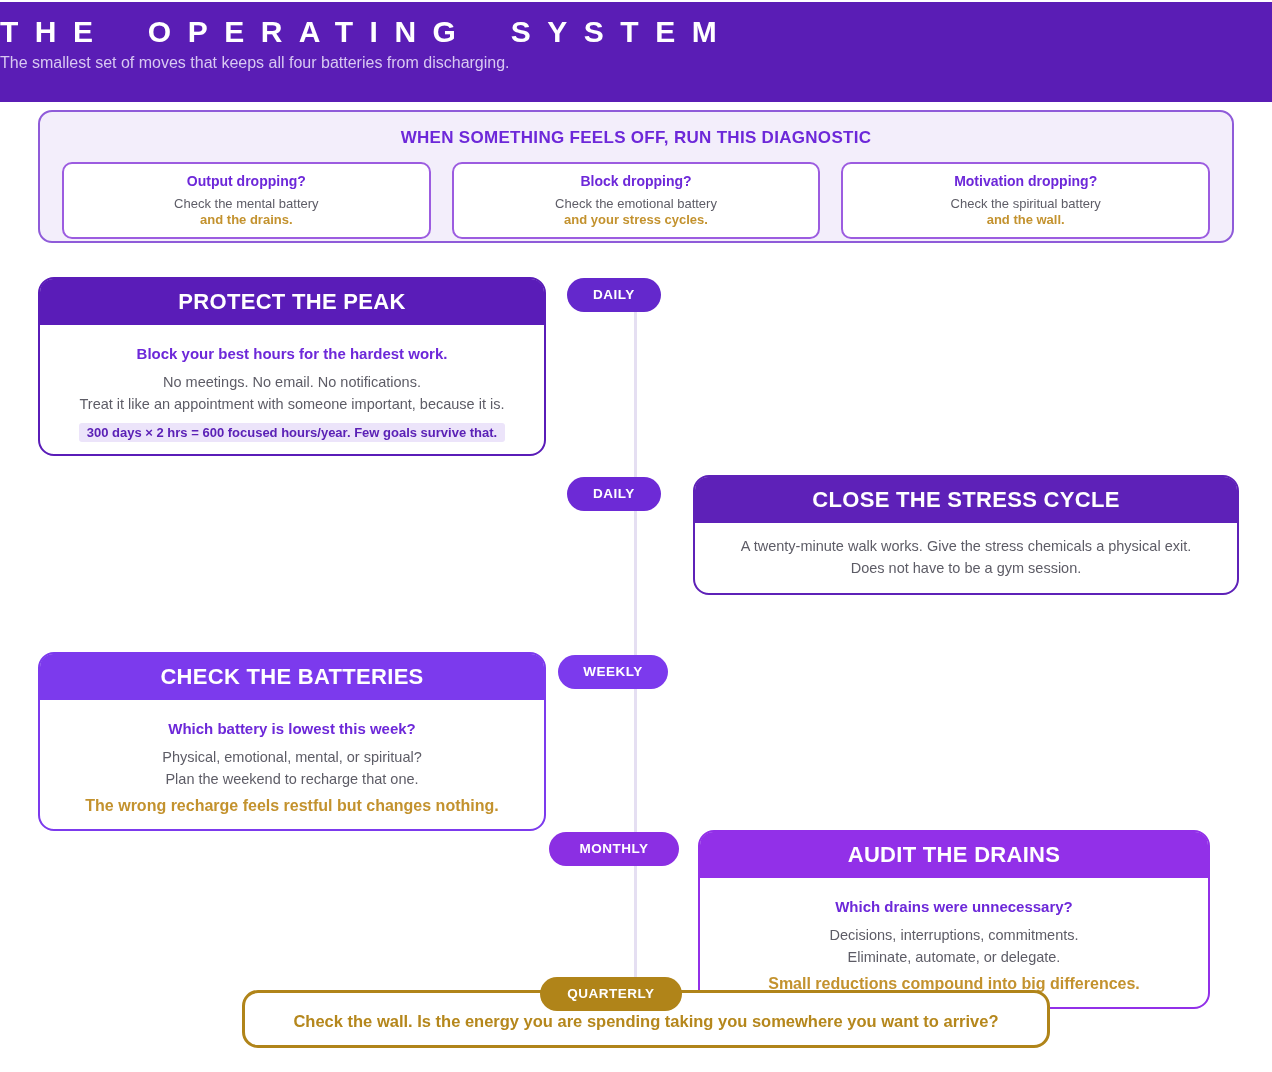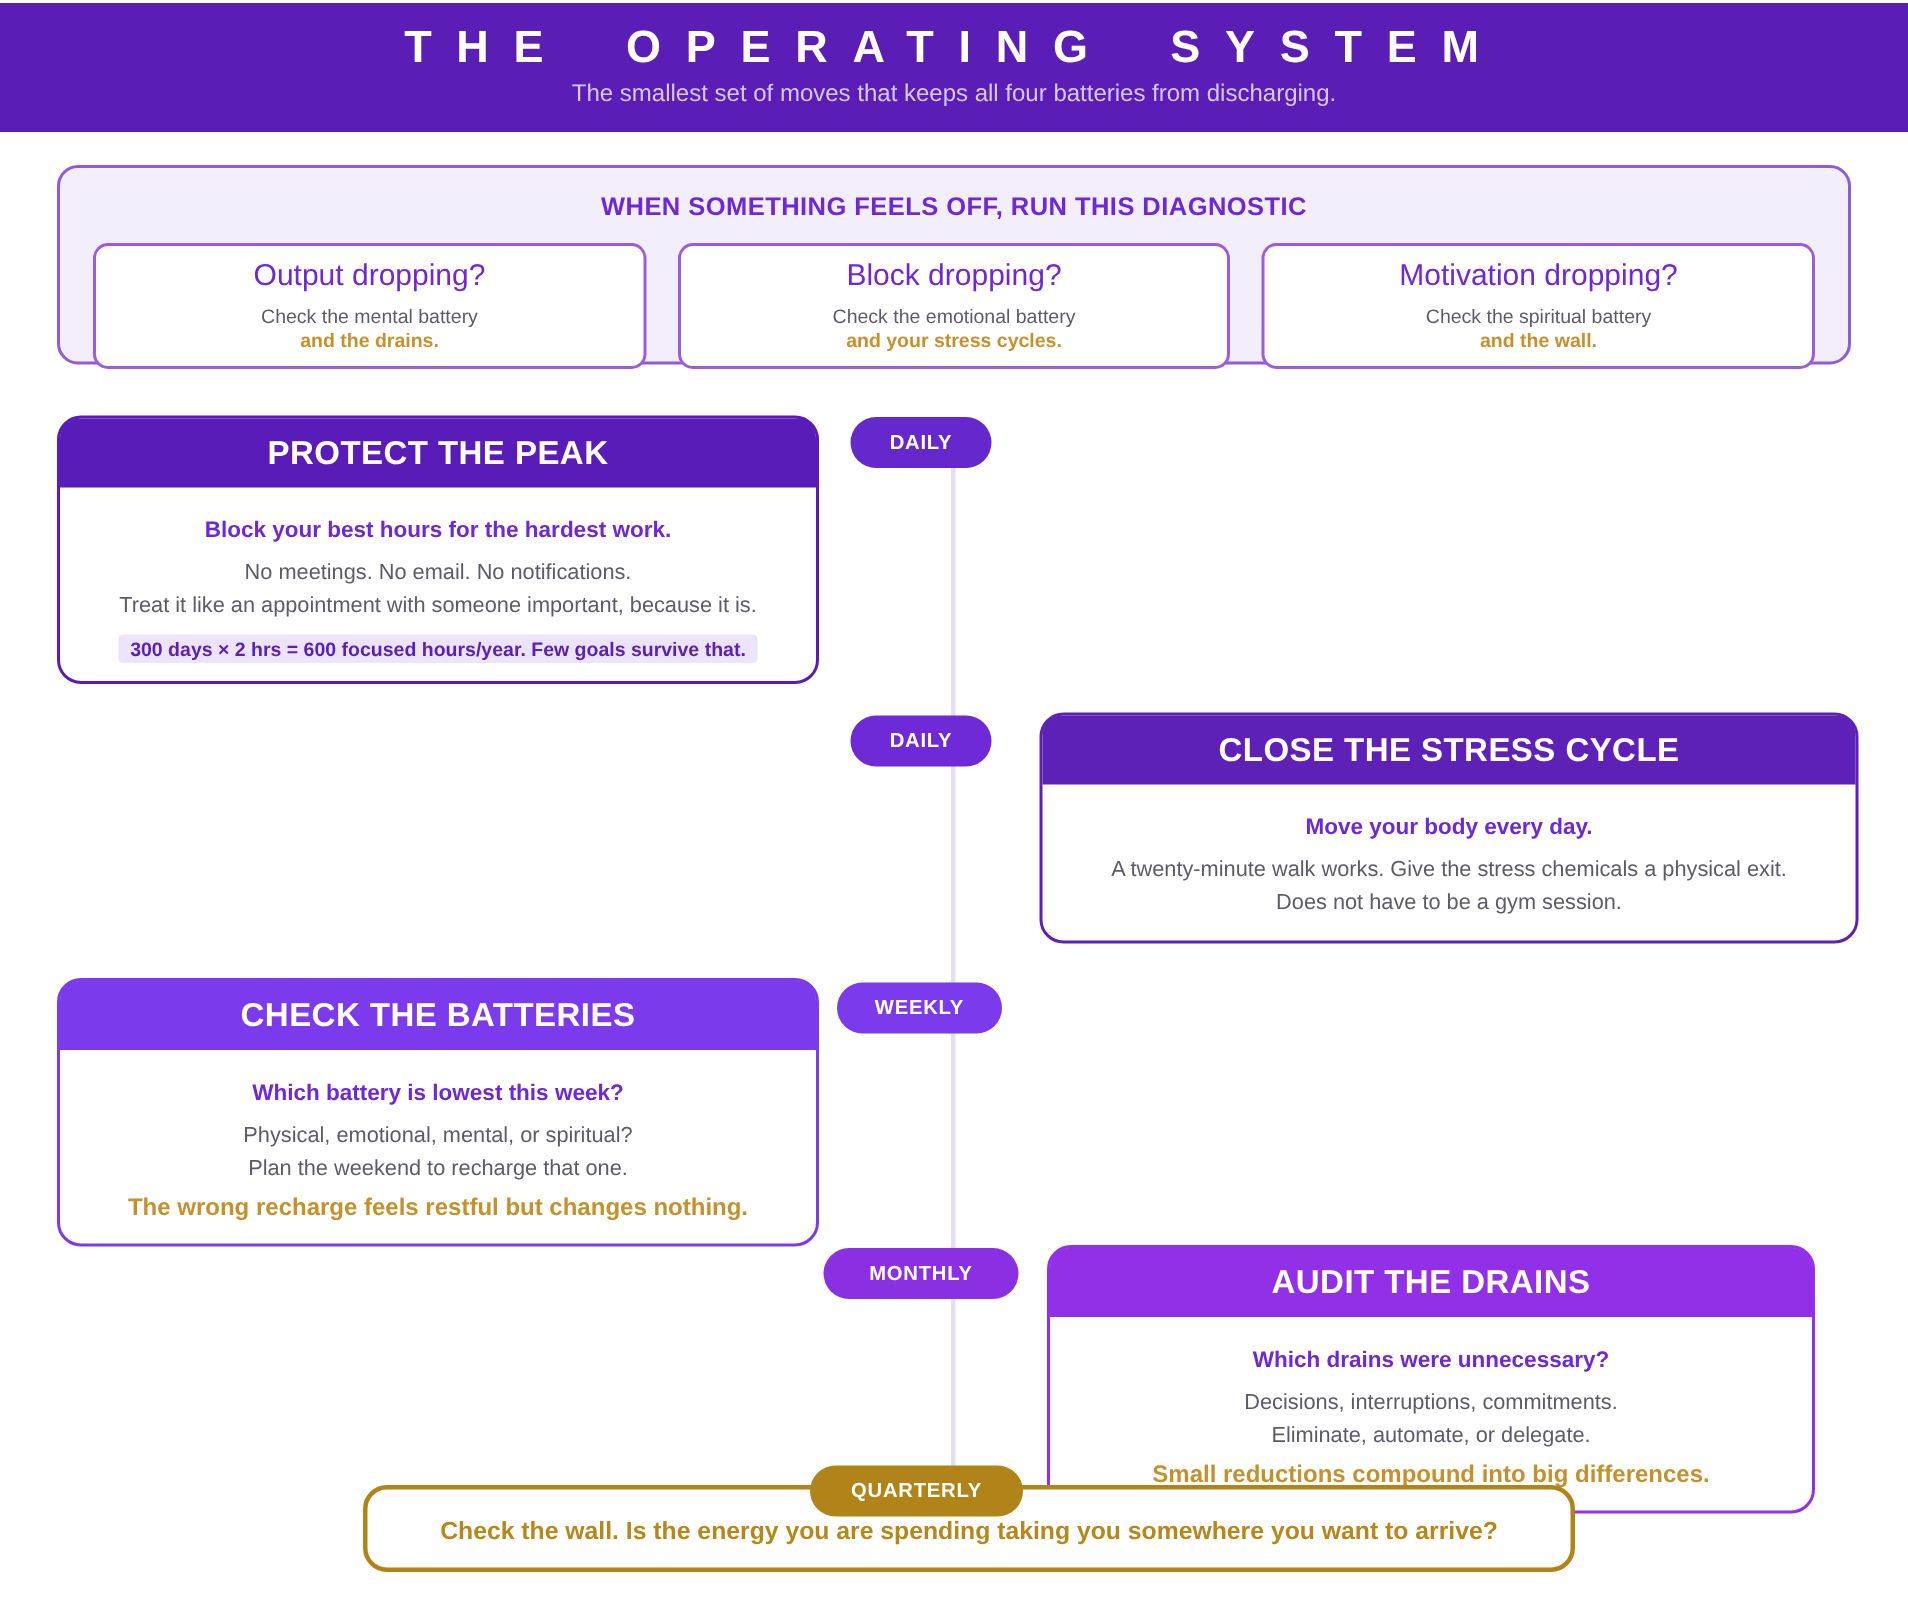--- a/index.html
+++ b/index.html
@@ -4,22 +4,22 @@
 <style>
   * { box-sizing: border-box; }
   body { margin: 0; background: #ffffff; }
   .page {
     position: relative; width: 1272px; height: 1072px; background: #fff;
     font-family: "Liberation Sans", sans-serif; overflow: hidden;
   }
 
   
   .top-banner {
-    position: absolute; left: 0; top: 2px; width: 1272px; height: 86px;
-    background: var(--banner, #5a1db5); color: #fff; text-align: center;
+    position: absolute; left: 0; top: 2px; width: 1272px; height: 100px;
+    background: var(--banner, #5a1db5); color: #fff; text-align: left;
   }
   .banner-title {
     padding-top: 13px; font-size: 30px; font-weight: bold;
     letter-spacing: 0.55em; word-spacing: 0.45em; white-space: nowrap;
   }
   .banner-subtitle { margin-top: 5px; font-size: 16px; color: var(--subtitle, #d8c8f2); }
 
   
   .diagnostic {
     position: absolute; left: 38px; top: 110px; width: 1196px; height: 133px;
@@ -28,21 +28,21 @@
   }
   .diag-title {
     text-align: center; margin-top: 16px; font-size: 17px; font-weight: bold;
     color: var(--purple-text, #6d28d9); letter-spacing: 0.3px;
   }
   .diag-cards { display: flex; gap: 21px; padding: 0 22px; margin-top: 14px; }
   .diag-card {
     flex: 1; background: #fff; border: 2px solid var(--card-border, #9c5ce0);
     border-radius: 10px; text-align: center; padding: 9px 6px 10px;
   }
-  .diag-q { font-size: 20px; font-weight: normal; color: var(--purple-text, #6d28d9); margin-bottom: 7px; }
+  .diag-q { font-size: 14px; font-weight: bold; color: var(--purple-text, #6d28d9); margin-bottom: 7px; }
   .diag-l1 { font-size: 13px; color: var(--gray-text, #6a6a74); }
   .diag-l2 { font-size: 13px; font-weight: bold; color: var(--amber-text, #c3922e); margin-top: 1px; text-align: center; }
 
   
   .vline {
     position: absolute; left: 634px; top: 300px; width: 3px; height: 692px;
     background: var(--line, #e5dff2); z-index: 0;
   }
   .badge {
     position: absolute; height: 34px; line-height: 34px; border-radius: 17px;
@@ -133,21 +133,20 @@
       <div class="lead">Block your best hours for the hardest work.</div>
       <div class="line">No meetings. No email. No notifications.</div>
       <div class="line">Treat it like an appointment with someone important, because it is.</div>
       <div class="footnote-purple"><span class="hl">300 days × 2 hrs = 600 focused hours/year. Few goals survive that.</span></div>
     </div>
   </div>
 
   <div class="card" id="card-stress">
     <div class="card-header">CLOSE THE STRESS CYCLE</div>
     <div class="card-body">
-      <div class="lead">Move your body every day.</div>
       <div class="line">A twenty-minute walk works. Give the stress chemicals a physical exit.</div>
       <div class="line">Does not have to be a gym session.</div>
     </div>
   </div>
 
   <div class="card" id="card-batteries">
     <div class="card-header">CHECK THE BATTERIES</div>
     <div class="card-body">
       <div class="lead">Which battery is lowest this week?</div>
       <div class="line">Physical, emotional, mental, or spiritual?</div>

